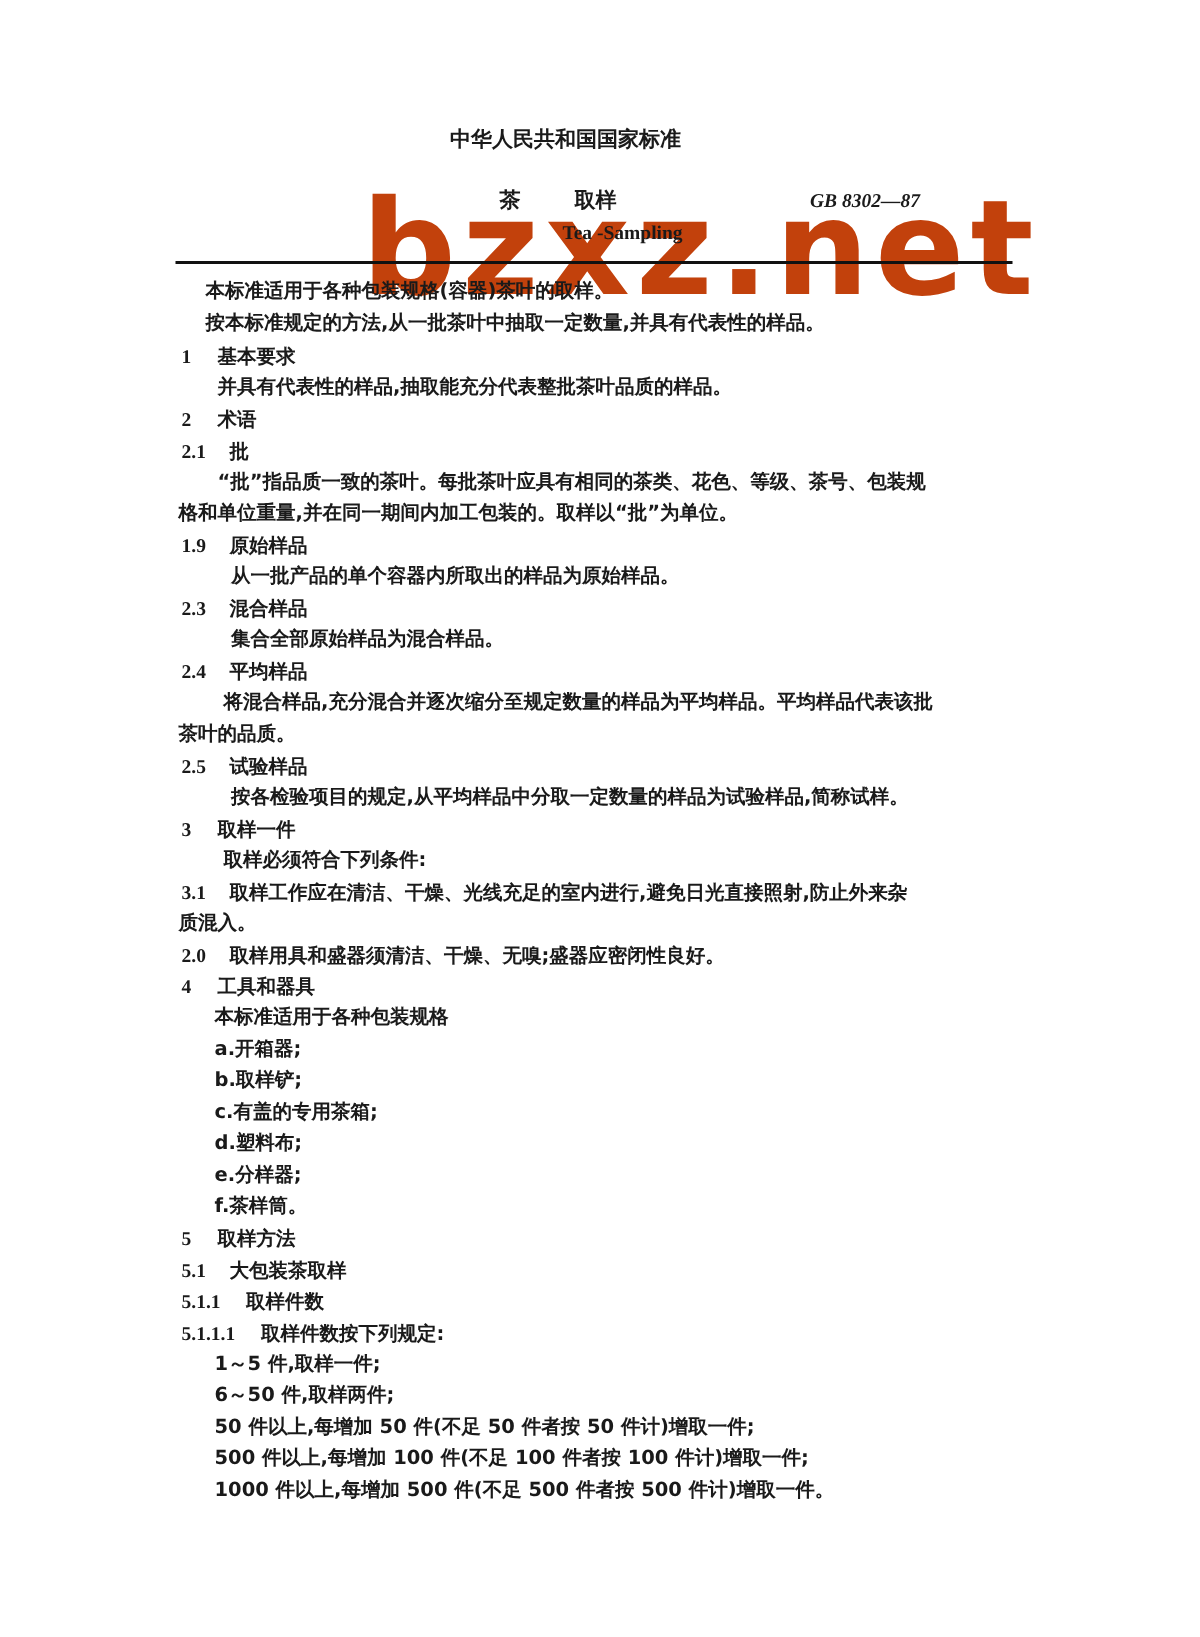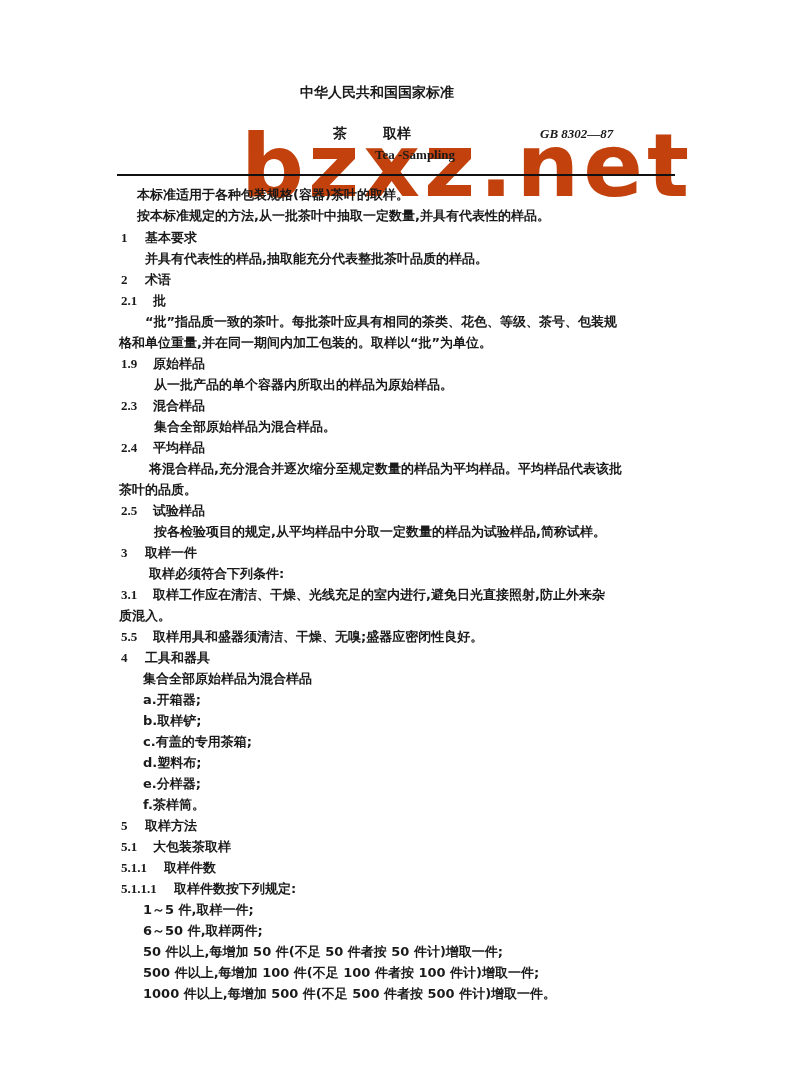--- a/index.html
+++ b/index.html
@@ -62,24 +62,24 @@
 <div class="line" style="left:149px;top:460px">将混合样品,充分混合并逐次缩分至规定数量的样品为平均样品。平均样品代表该批</div>
 <div class="line" style="left:119px;top:481px">茶叶的品质。</div>
 
 <div class="line" style="left:121px;top:502px"><span class="num" style="width:32px">2.5</span><span>试验样品</span></div>
 <div class="line" style="left:154px;top:523px">按各检验项目的规定,从平均样品中分取一定数量的样品为试验样品,简称试样。</div>
 
 <div class="line" style="left:121px;top:544px"><span class="num" style="width:24px">3</span><span>取样一件</span></div>
 <div class="line" style="left:149px;top:565px">取样必须符合下列条件:</div>
 <div class="line" style="left:121px;top:586px"><span class="num" style="width:32px">3.1</span><span>取样工作应在清洁、干燥、光线充足的室内进行,避免日光直接照射,防止外来杂</span></div>
 <div class="line" style="left:119px;top:607px">质混入。</div>
-<div class="line" style="left:121px;top:628px"><span class="num" style="width:32px">5.5</span><span>取样用具和盛器须清洁、干燥、无嗅;盛器应密闭性良好。</span></div>
+<div class="line" style="left:121px;top:628px"><span class="num" style="width:32px">2.0</span><span>取样用具和盛器须清洁、干燥、无嗅;盛器应密闭性良好。</span></div>
 
 <div class="line" style="left:121px;top:649px"><span class="num" style="width:24px">4</span><span>工具和器具</span></div>
-<div class="line" style="left:143px;top:670px">集合全部原始样品为混合样品</div>
+<div class="line" style="left:143px;top:670px">本标准适用于各种包装规格</div>
 <div class="line" style="left:143px;top:691px">a.开箱器;</div>
 <div class="line" style="left:143px;top:712px">b.取样铲;</div>
 <div class="line" style="left:143px;top:733px">c.有盖的专用茶箱;</div>
 <div class="line" style="left:143px;top:754px">d.塑料布;</div>
 <div class="line" style="left:143px;top:775px">e.分样器;</div>
 <div class="line" style="left:143px;top:796px">f.茶样筒。</div>
 
 <div class="line" style="left:121px;top:817px"><span class="num" style="width:24px">5</span><span>取样方法</span></div>
 <div class="line" style="left:121px;top:838px"><span class="num" style="width:32px">5.1</span><span>大包装茶取样</span></div>
 <div class="line" style="left:121px;top:859px"><span class="num" style="width:43px">5.1.1</span><span>取样件数</span></div>

